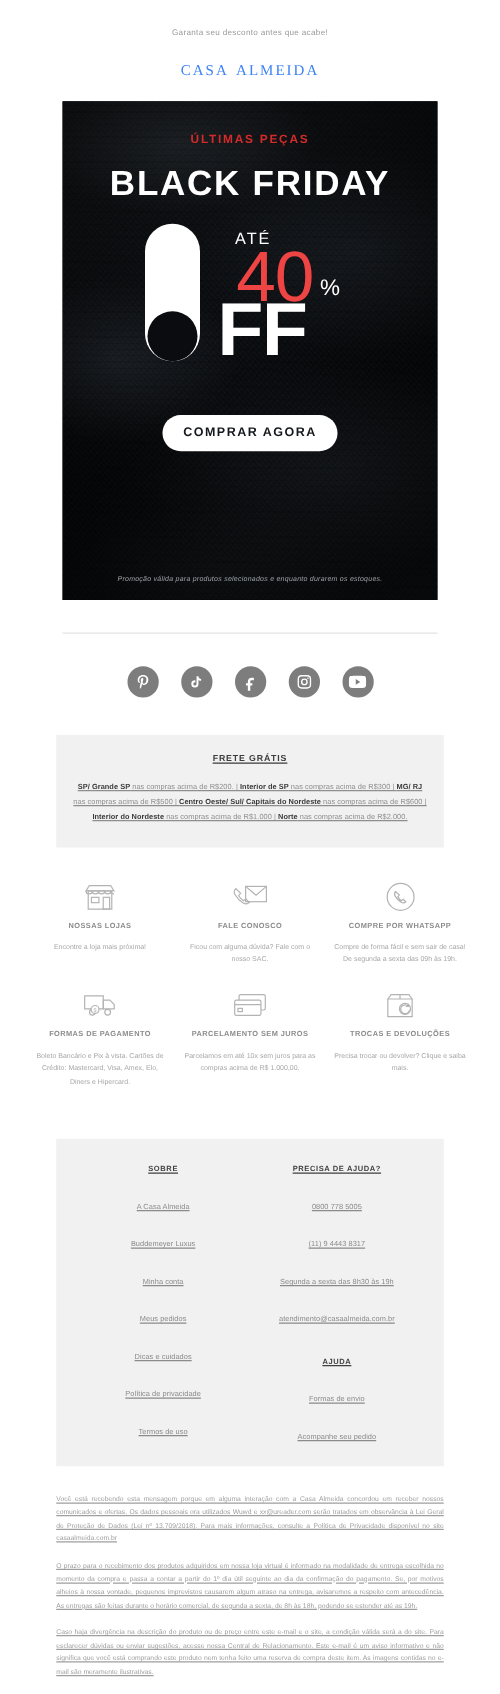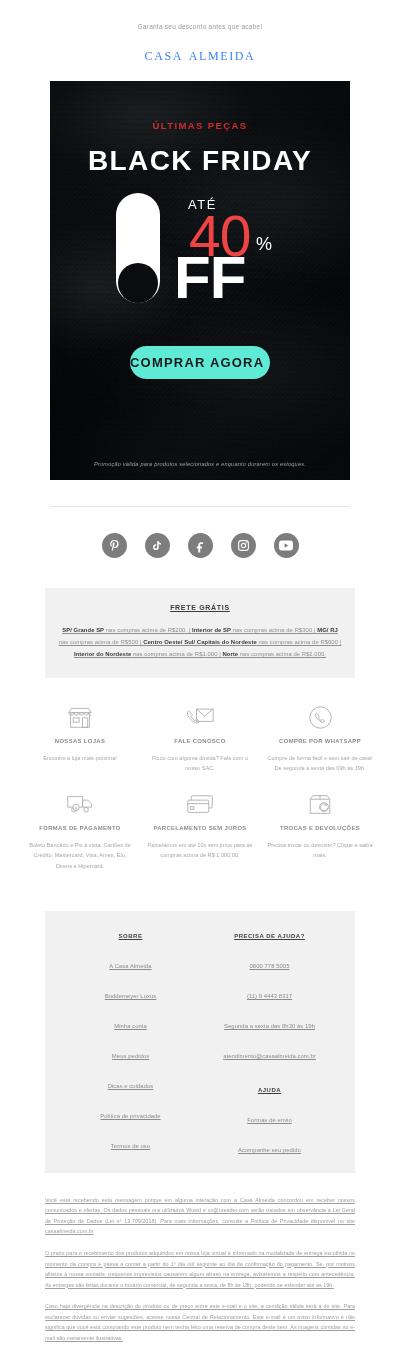--- a/index.html
+++ b/index.html
@@ -65,21 +65,21 @@
     background: radial-gradient(ellipse 220px 230px at 50% 48%, rgba(0,0,0,.10), rgba(0,0,0,.62) 100%);
   }
   .hero-content { position: relative; height: 100%; }
 
   .kicker {
     text-align: center;
     color: #d32a2a;
     font-size: 9.5px;
     font-weight: 700;
     letter-spacing: 1.4px;
-    padding-top: 39px;
+    padding-top: 25px;
   }
   .bf-title {
     text-align: center;
     color: #fff;
     font-size: 28px;
     font-weight: 700;
     letter-spacing: 1.4px;
     padding-top: 14px;
   }
 
@@ -134,30 +134,30 @@
     color: #fff;
     font-size: 60px;
     font-weight: 700;
     letter-spacing: -1px;
     line-height: 1;
   }
 
   .cta-wrap { text-align: center; margin-top: 34px; }
   .cta {
     display: inline-block;
-    background: #5eead4;
+    background: #ffffff;
     color: #15181c;
-    font-size: 13px;
+    font-size: 10px;
     font-weight: 700;
     letter-spacing: 1.2px;
     padding: 9px 0;
     width: 140px;
     border-radius: 20px;
     border: none;
-    text-align: left;
+    text-align: center;
     cursor: pointer;
     font-family: "Liberation Sans", sans-serif;
   }
   .hero-legal {
     position: absolute;
     bottom: 13px; left: 0; right: 0;
     text-align: center;
     color: #9aa1a8;
     font-size: 5.6px;
     font-style: italic;

